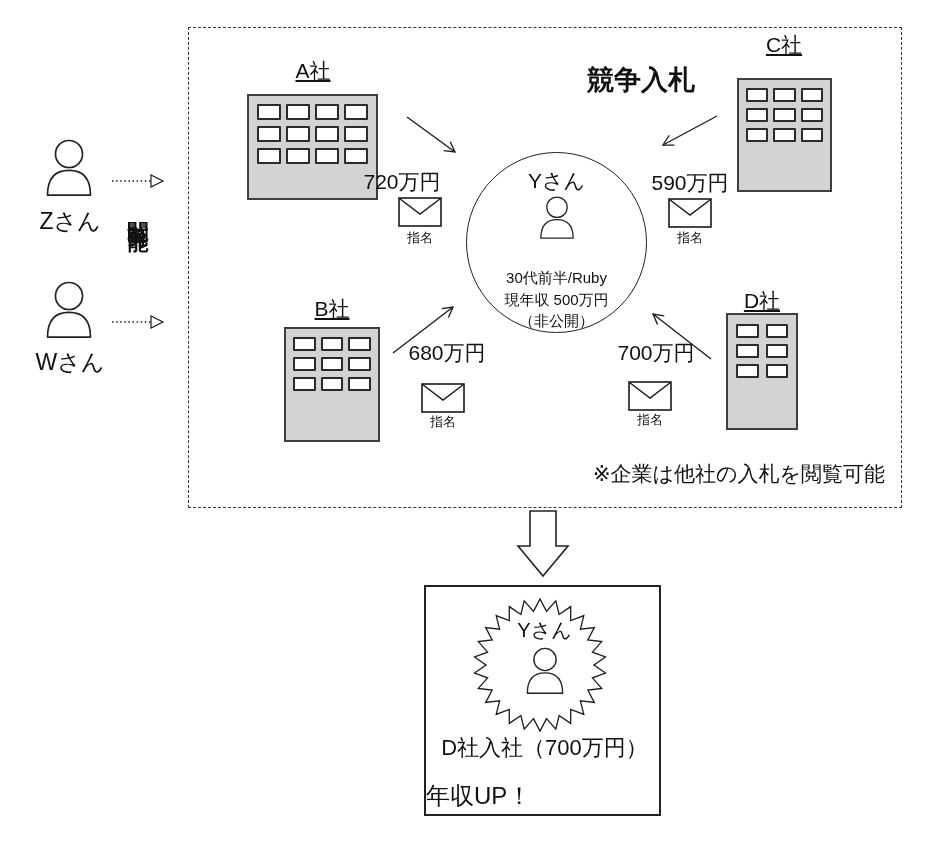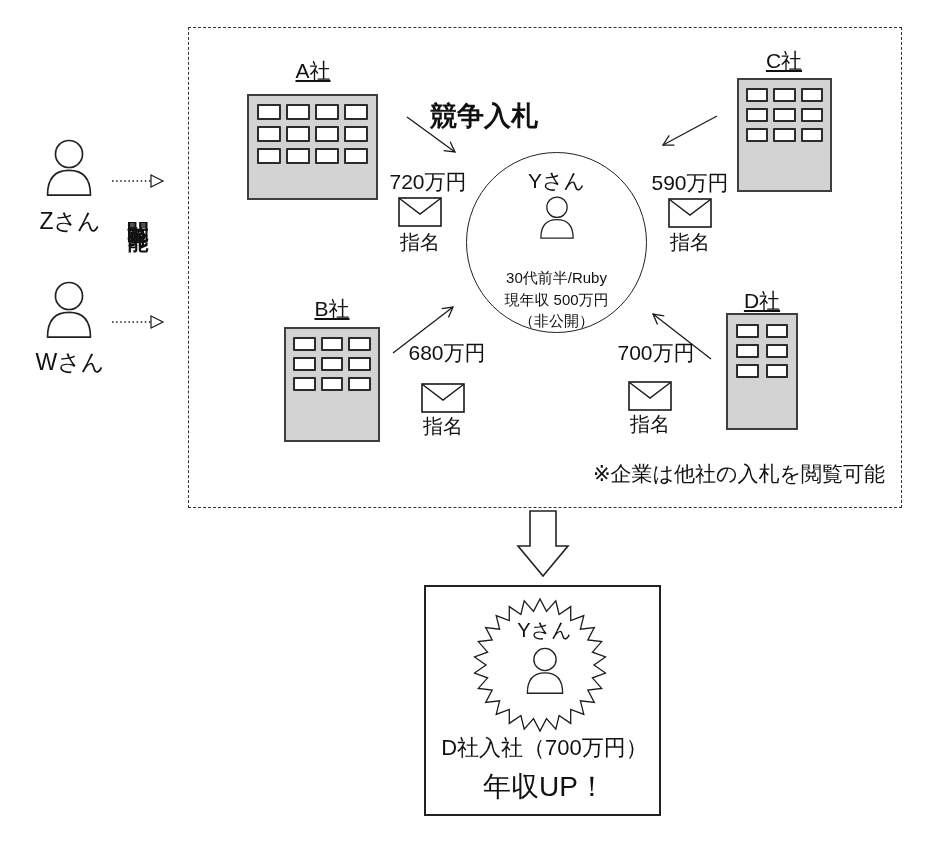--- a/index.html
+++ b/index.html
@@ -12,58 +12,58 @@
   .txt { position:absolute; line-height:1.2; color:#111; }
   .center { text-align:center; }
 
   
   .lp-title { left:6px; top:52px; width:132px; font-weight:bold; font-size:21px; line-height:1.25; text-align:center; white-space:pre-line; }
   .eng-name { font-size:23px; }
   .vtext { position:absolute; left:128px; top:206px; writing-mode:vertical-rl; text-orientation:upright; font-weight:bold; font-size:21px; letter-spacing:3px; line-height:1; }
 
   
   .dashed-box { left:188px; top:27px; width:714px; height:481px; border:1.6px dashed #333; background:transparent; }
-  .big-title { left:430px; top:64px; width:265px; font-weight:bold; font-size:27px; text-align:left;margin-top:36px; }
+  .big-title { left:430px; top:64px; width:265px; font-weight:bold; font-size:27px; text-align:right; }
   .note { left:500px; top:461px; width:385px; font-size:21px; text-align:right; }
 
   
   .building { position:absolute; background:#d3d3d3; border:2px solid #3f3f3f; }
   .windows { display:grid; }
   .window { background:#fff; border:2px solid #2b2b2b; border-radius:1px; }
   .b-a { left:247px; top:94px; width:131px; height:106px; }
   .b-a .windows { grid-template-columns:repeat(4,1fr); gap:6px 5px; padding:8px 8px 0 8px; }
   .b-a .window { height:16px; }
   .b-b { left:284px; top:327px; width:96px; height:115px; }
   .b-c { left:737px; top:78px; width:95px; height:114px; }
   .b-b .windows, .b-c .windows { grid-template-columns:repeat(3,1fr); gap:6px 5px; padding:8px 7px 0 7px; }
   .b-b .window, .b-c .window { height:14px; }
   .b-d { left:726px; top:313px; width:72px; height:117px; }
   .b-d .windows { grid-template-columns:repeat(2,1fr); gap:6px 7px; padding:9px 8px 0 8px; }
   .b-d .window { height:14px; }
 
   .co-label { font-size:21px;text-decoration:underline; }
   .bid { font-size:21px; }
-  .tag { font-size:20px;text-align:center; }
+  .tag { font-size:13px;text-align:center; }
   .envelope { position:absolute; }
 
   
   .center-circle { position:absolute; left:466px; top:152px; width:181px; height:181px; border:1.4px solid #222; border-radius:50%;
     display:flex; flex-direction:column; align-items:center; padding-top:15px; background:#fff; }
   .cc-name { font-size:21px; line-height:1.2; }
   .cc-person { width:46px; height:50px; margin-top:3px; }
   .cc-line { font-size:15px; line-height:1.45; }
   .cc-line.first { margin-top:27px; }
 
   
   .result-box { position:absolute; left:424px; top:585px; width:237px; height:231px; border:2px solid #222; background:#fff; }
   .starburst { position:absolute; left:44px; top:8px; width:140px; height:140px; }
   .r-name { position:absolute; left:0; top:30px; width:237px; text-align:center; font-size:20px; }
   .r-person { position:absolute; left:96px; top:60px; width:46px; height:48px; }
   .r-line1 { position:absolute; left:0; top:146px; width:237px; text-align:center; font-size:22px; }
-  .r-line2 { position:absolute; left:0; top:181px; width:237px; text-align:center; font-size:28px; }
+  .r-line2 { position:absolute; left:0; top:193px; width:237px; font-size:24px; }
 
   .person { position:absolute; }
 </style>
 </head>
 <body>
 
 <div class="canvas">
 
   <svg width="0" height="0" style="position:absolute">
     <defs>
@@ -120,21 +120,21 @@
       <i class="window"></i>
         <i class="window"></i>
         <i class="window"></i>
         <i class="window"></i>
       <i class="window"></i>
         <i class="window"></i>
         <i class="window"></i>
         <i class="window"></i>
     </div>
   </div>
-  <div class="txt bid center" style="left:386px;top:169px;width:84px">720万円</div>
+  <div class="txt bid center" style="left:360px;top:169px;width:84px">720万円</div>
   <svg class="envelope" style="left:398px;top:197px;width:44px;height:30px">
       <use href="#envelope"></use>
     </svg>
   <div class="txt tag center" style="left:398px;top:230px;width:44px">指名</div>
 
   <div class="txt co-label center" style="left:283px;top:296px;width:98px">B社</div>
   <div class="building b-b">
     <div class="windows">
       <i class="window"></i>
         <i class="window"></i>
@@ -146,21 +146,21 @@
         <i class="window"></i>
         <i class="window"></i>
     </div>
   </div>
   <div class="txt bid center" style="left:404px;top:340px;width:86px">680万円</div>
   <svg class="envelope" style="left:421px;top:383px;width:44px;height:30px">
       <use href="#envelope"></use>
     </svg>
   <div class="txt tag center" style="left:421px;top:414px;width:44px">指名</div>
 
-  <div class="txt co-label center" style="left:735px;top:48px;width:98px">C社</div>
+  <div class="txt co-label center" style="left:735px;top:32px;width:98px">C社</div>
   <div class="building b-c">
     <div class="windows">
       <i class="window"></i>
         <i class="window"></i>
         <i class="window"></i>
       <i class="window"></i>
         <i class="window"></i>
         <i class="window"></i>
       <i class="window"></i>
         <i class="window"></i>

